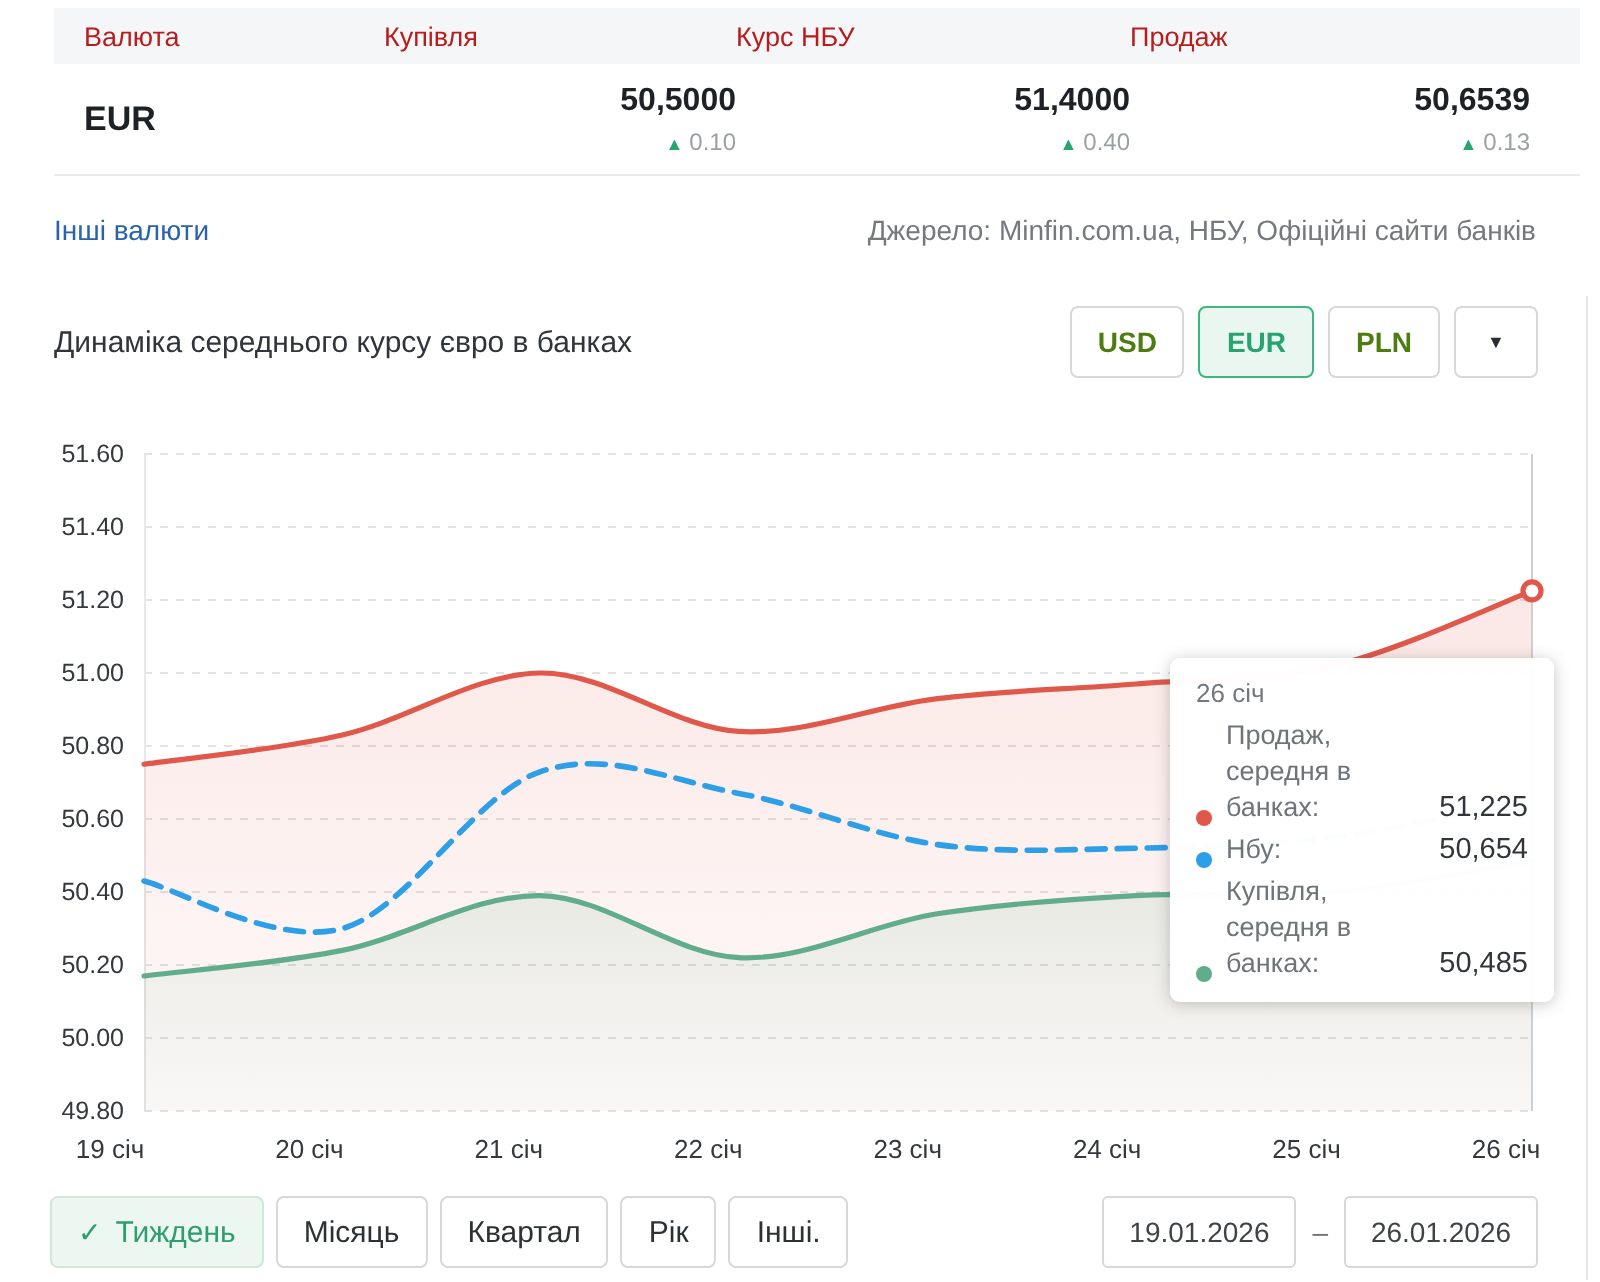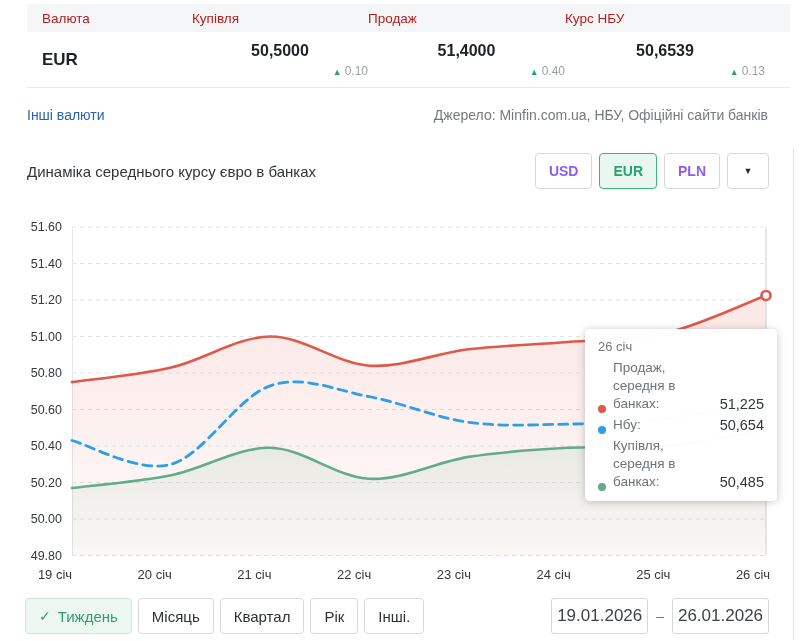--- a/index.html
+++ b/index.html
@@ -11,35 +11,35 @@
   
   .rates { position:absolute; left:27px; top:4px; width:763px; }
   .rates-head { display:grid; grid-template-columns:165px 176px 197px 200px; padding-right:25px;
                 background:#f5f6f7; height:28px; align-items:center; font-size:13.5px; color:#b91c1c; }
   .rates-head .c1 { padding-left:15px; text-align:left; }
   .col-r { text-align:left; }
   .rates-row { display:grid; grid-template-columns:165px 176px 197px 200px; padding-right:25px;
                height:56px; border-bottom:1px solid #e9eaec; background:#fff; }
   .cur-cell { padding-left:15px; font-size:17px; font-weight:700; color:#1e2226; display:flex; align-items:center; }
   .val-cell { text-align:right; padding-top:9px; }
-  .val-main { font-size:16px; font-weight:700; color:#1e2226; line-height:20px;text-align:center; }
+  .val-main { font-size:16px; font-weight:700; color:#1e2226; line-height:20px; }
   .val-delta { font-size:12px; color:#9ba0a6; line-height:16px; margin-top:2px; }
   .tri-up { color:#27a570; font-size:9px; margin-right:3px; }
 
   
   .links-row { position:absolute; left:27px; top:107px; width:741px; display:flex; justify-content:space-between; }
   .other-link { font-size:14px; color:#2a62ad; cursor:pointer; }
   .source-text { font-size:14px; color:#75797e; }
 
   
   .chart-head { position:absolute; left:27px; top:153px; width:742px; display:flex; justify-content:space-between; align-items:center; }
   .chart-title { font-size:15px; color:#31353b; }
   .cur-tabs { display:flex; gap:7px; }
   .tab-btn { height:36px; min-width:44px; padding:0 13px; background:#fff; border:1px solid #d6d8da; border-radius:4px;
-             font-family:"Liberation Sans",sans-serif; font-size:14px; font-weight:700; color:#8b5cf6;
+             font-family:"Liberation Sans",sans-serif; font-size:14px; font-weight:700; color:#4d7c0f;
              display:flex; align-items:center; justify-content:center; cursor:pointer; }
   .tab-btn.active { background:#e9f7f0; border-color:#3cb57f; color:#27a36f; }
   .tab-btn.caret { font-size:9px; color:#2a2e33; min-width:42px; }
 
   
   .chart-wrap { position:absolute; left:0; top:212px; width:800px; height:380px; }
   svg text { font-family:"Liberation Sans", sans-serif; }
   .grid { stroke:#e2e3e5; stroke-width:1; stroke-dasharray:4,4; }
   .axis { stroke:#e7e8ea; stroke-width:1; }
   .crosshair { stroke:#cdcfd2; stroke-width:1; }
@@ -58,34 +58,34 @@
   
   .controls { position:absolute; left:25px; top:598px; width:744px; display:flex; justify-content:space-between; }
   .period-group { display:flex; gap:6px; }
   .period-btn { height:36px; padding:0 13px; background:#fff; border:1px solid #d6d8da; border-radius:4px;
                 font-family:"Liberation Sans",sans-serif; font-size:15px; color:#2d3136;
                 display:flex; align-items:center; cursor:pointer; }
   .period-btn.active { background:#edf7f1; border-color:#cfe8da; color:#2f9e6e; }
   .check { margin-right:7px; font-size:14px; }
   .date-group { display:flex; align-items:center; }
   .date-input { width:97px; height:36px; border:1px solid #d5d7d9; border-radius:3px; text-align:center;
-                font-family:"Liberation Sans",sans-serif; font-size:17px; color:#3f4347; background:#fff; }
+                font-family:"Liberation Sans",sans-serif; font-size:14px; color:#3f4347; background:#fff; }
   .date-sep { color:#6f7479; margin:0 8px; font-size:14px; }
 </style>
 </head>
 <body>
 
 <div class="page">
 
   <div class="rates">
     <div class="rates-head">
       <div class="c1">Валюта</div>
       <div class="col-r">Купівля</div>
+      <div class="col-r">Курс НБУ</div>
       <div class="col-r">Продаж</div>
-      <div class="col-r">Курс НБУ</div>
     </div>
     <div class="rates-row">
       <div class="cur-cell">EUR</div>
       <div class="val-cell">
         <div class="val-main">50,5000</div>
         <div class="val-delta"><span class="tri-up">▲</span><span>0.10</span></div>
       </div>
       <div class="val-cell">
         <div class="val-main">51,4000</div>
         <div class="val-delta"><span class="tri-up">▲</span><span>0.40</span></div>

